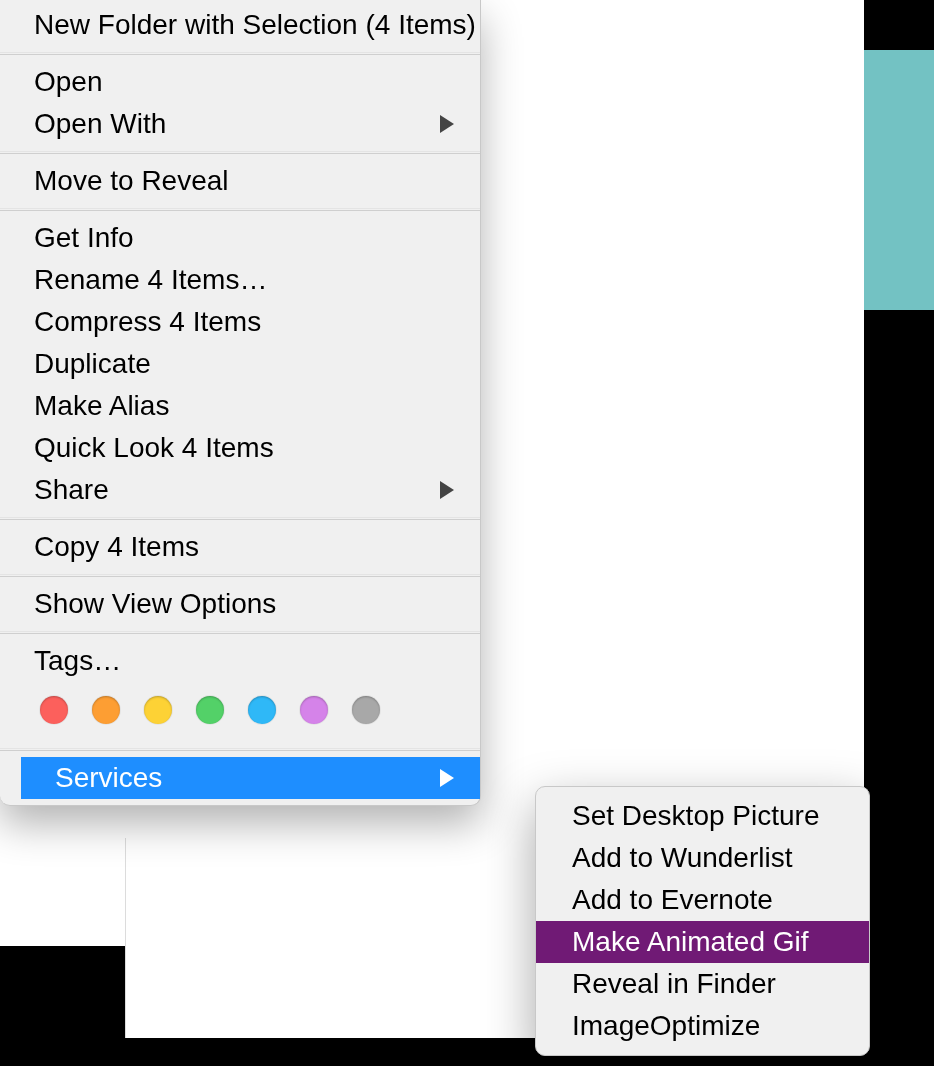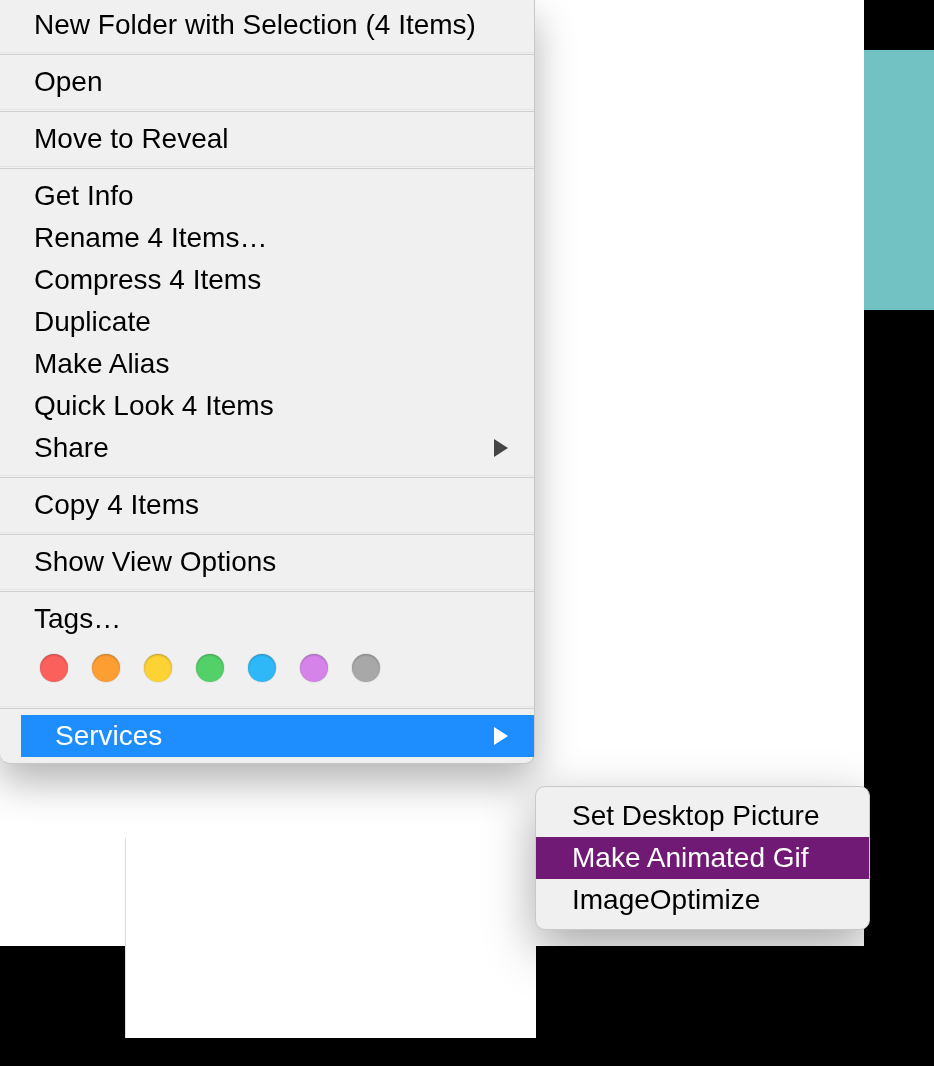--- a/index.html
+++ b/index.html
@@ -44,21 +44,21 @@
     left:125px;
     width:410px;
     height:200px;
     background:#fff;
     border-left:1px solid #dcdcdc;
   }
   .main-menu{
     position:absolute;
     top:0;
     left:0;
-    width:535px;
+    width:481px;
     background:#f0f0f0;
     border:1px solid #c8c8c8;
     border-top:none;
     border-left:none;
     border-radius:0 0 10px 10px;
     box-shadow:0 18px 40px rgba(0,0,0,0.30);
     box-sizing:border-box;
   }
   .menu-section{
     padding:4px 0;
@@ -132,20 +132,24 @@
   <div class="menu-section">
     <div class="menu-item">
       <span>New Folder with Selection (4 Items)</span>
     </div>
   </div>
   <div class="menu-sep"></div>
   <div class="menu-section">
     <div class="menu-item">
       <span>Open</span>
     </div>
+    <div class="menu-item">
+      <span>Open With</span>
+      <span class="arrow"></span>
+    </div>
   </div>
   <div class="menu-sep"></div>
   <div class="menu-section">
     <div class="menu-item">
       <span>Move to Reveal</span>
     </div>
   </div>
   <div class="menu-sep"></div>
   <div class="menu-section">
     <div class="menu-item">
@@ -204,19 +208,28 @@
       <span>Services</span>
       <span class="arrow"></span>
     </div>
   </div>
 </div>
 
 <div class="sub-menu">
   <div class="sub-item">
     <span>Set Desktop Picture</span>
   </div>
+  <div class="sub-item">
+    <span>Add to Wunderlist</span>
+  </div>
+  <div class="sub-item">
+    <span>Add to Evernote</span>
+  </div>
   <div class="sub-item highlight">
     <span>Make Animated Gif</span>
   </div>
   <div class="sub-item">
+    <span>Reveal in Finder</span>
+  </div>
+  <div class="sub-item">
     <span>ImageOptimize</span>
   </div>
 </div>
 
 </body></html>

